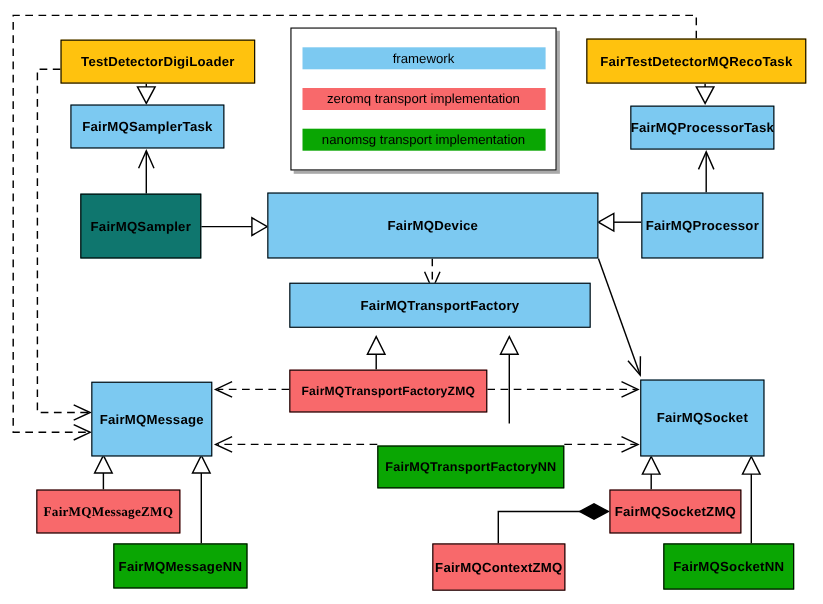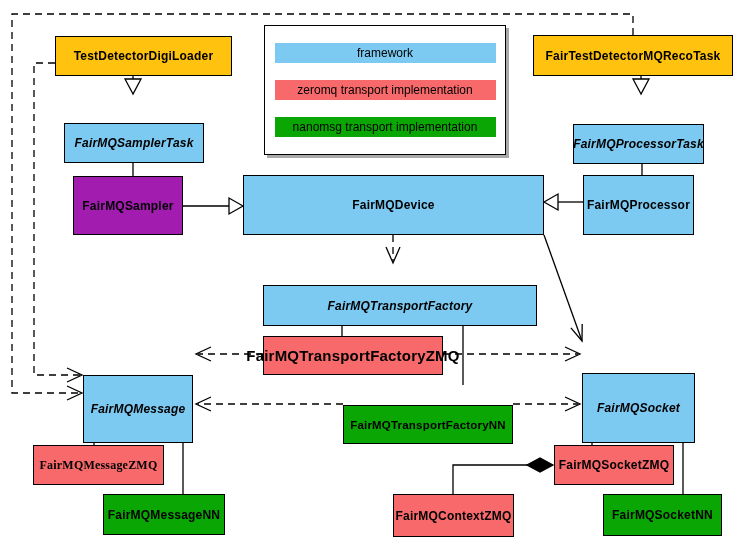--- a/index.html
+++ b/index.html
@@ -6,31 +6,31 @@
   #canvas{
     position:relative;width:748px;height:549px;background:#fff;overflow:hidden;
     font-family:"Liberation Sans","DejaVu Sans",sans-serif;
   }
   #wires{position:absolute;left:0;top:0;width:748px;height:549px;}
   .box{
     position:absolute;box-sizing:border-box;border:1.5px solid #000;
     display:flex;align-items:center;justify-content:center;text-align:center;
     font-weight:bold;font-size:12px;color:#000;white-space:nowrap;letter-spacing:.2px;
   }
-  .abstract{font-style:italic;margin-top:28px;}
+  .abstract{}
   
   .n0{left:55px;top:36px;width:177px;height:40px;}
   .n1{left:64px;top:95px;width:140px;height:40px;}
   .n2{left:533px;top:35px;width:200px;height:41px;}
   .n3{left:573px;top:96px;width:131px;height:40px;}
   .n4{left:73px;top:176px;width:110px;height:59px;}
   .n5{left:243px;top:175px;width:301px;height:60px;}
   .n6{left:583px;top:175px;width:111px;height:60px;}
   .n7{left:263px;top:257px;width:274px;height:41px;}
-  .n8{left:263px;top:336px;width:180px;height:39px;font-size:15px;}
+  .n8{left:263px;top:336px;width:180px;height:39px;font-size:11px;}
   .n9{left:343px;top:385px;width:170px;height:39px;font-size:11.5px;}
   .n10{left:83px;top:347px;width:110px;height:68px;}
   .n11{left:582px;top:345px;width:113px;height:70px;}
   .n12{left:33px;top:445px;width:131px;height:40px;font-family:Liberation Serif, serif;}
   .n13{left:103px;top:494px;width:122px;height:41px;}
   .n14{left:393px;top:494px;width:121px;height:43px;}
   .n15{left:554px;top:445px;width:120px;height:40px;}
   .n16{left:603px;top:494px;width:119px;height:42px;}
   
   .legend{
@@ -164,21 +164,21 @@
   <div class="legend">
     <div class="legend-item" style="background-color: rgb(124, 201, 241);">framework</div>
     <div class="legend-item" style="background-color: rgb(248, 105, 107);">zeromq transport implementation</div>
     <div class="legend-item" style="background-color: rgb(10, 166, 3);">nanomsg transport implementation</div>
   </div>
 
   <div class="box n0" style="background-color: rgb(255, 194, 14);">TestDetectorDigiLoader</div>
   <div class="box n1 abstract" style="background-color: rgb(124, 201, 241);">FairMQSamplerTask</div>
   <div class="box n2" style="background-color: rgb(255, 194, 14);">FairTestDetectorMQRecoTask</div>
   <div class="box n3 abstract" style="background-color: rgb(124, 201, 241);">FairMQProcessorTask</div>
-  <div class="box n4" style="background-color: #a21caf;">FairMQSampler</div>
+  <div class="box n4" style="background-color: #0f766e;">FairMQSampler</div>
   <div class="box n5" style="background-color: rgb(124, 201, 241);">FairMQDevice</div>
   <div class="box n6" style="background-color: rgb(124, 201, 241);">FairMQProcessor</div>
   <div class="box n7 abstract" style="background-color: rgb(124, 201, 241);">FairMQTransportFactory</div>
   <div class="box n8" style="background-color: rgb(248, 105, 107);">FairMQTransportFactoryZMQ</div>
   <div class="box n9" style="background-color: rgb(10, 166, 3); margin-top: 20px;">FairMQTransportFactoryNN</div>
   <div class="box n10 abstract" style="background-color: rgb(124, 201, 241);">FairMQMessage</div>
   <div class="box n11 abstract" style="background-color: rgb(124, 201, 241);">FairMQSocket</div>
   <div class="box n12" style="background-color: rgb(248, 105, 107);">FairMQMessageZMQ</div>
   <div class="box n13" style="background-color: rgb(10, 166, 3);">FairMQMessageNN</div>
   <div class="box n14" style="background-color: rgb(248, 105, 107);">FairMQContextZMQ</div>

